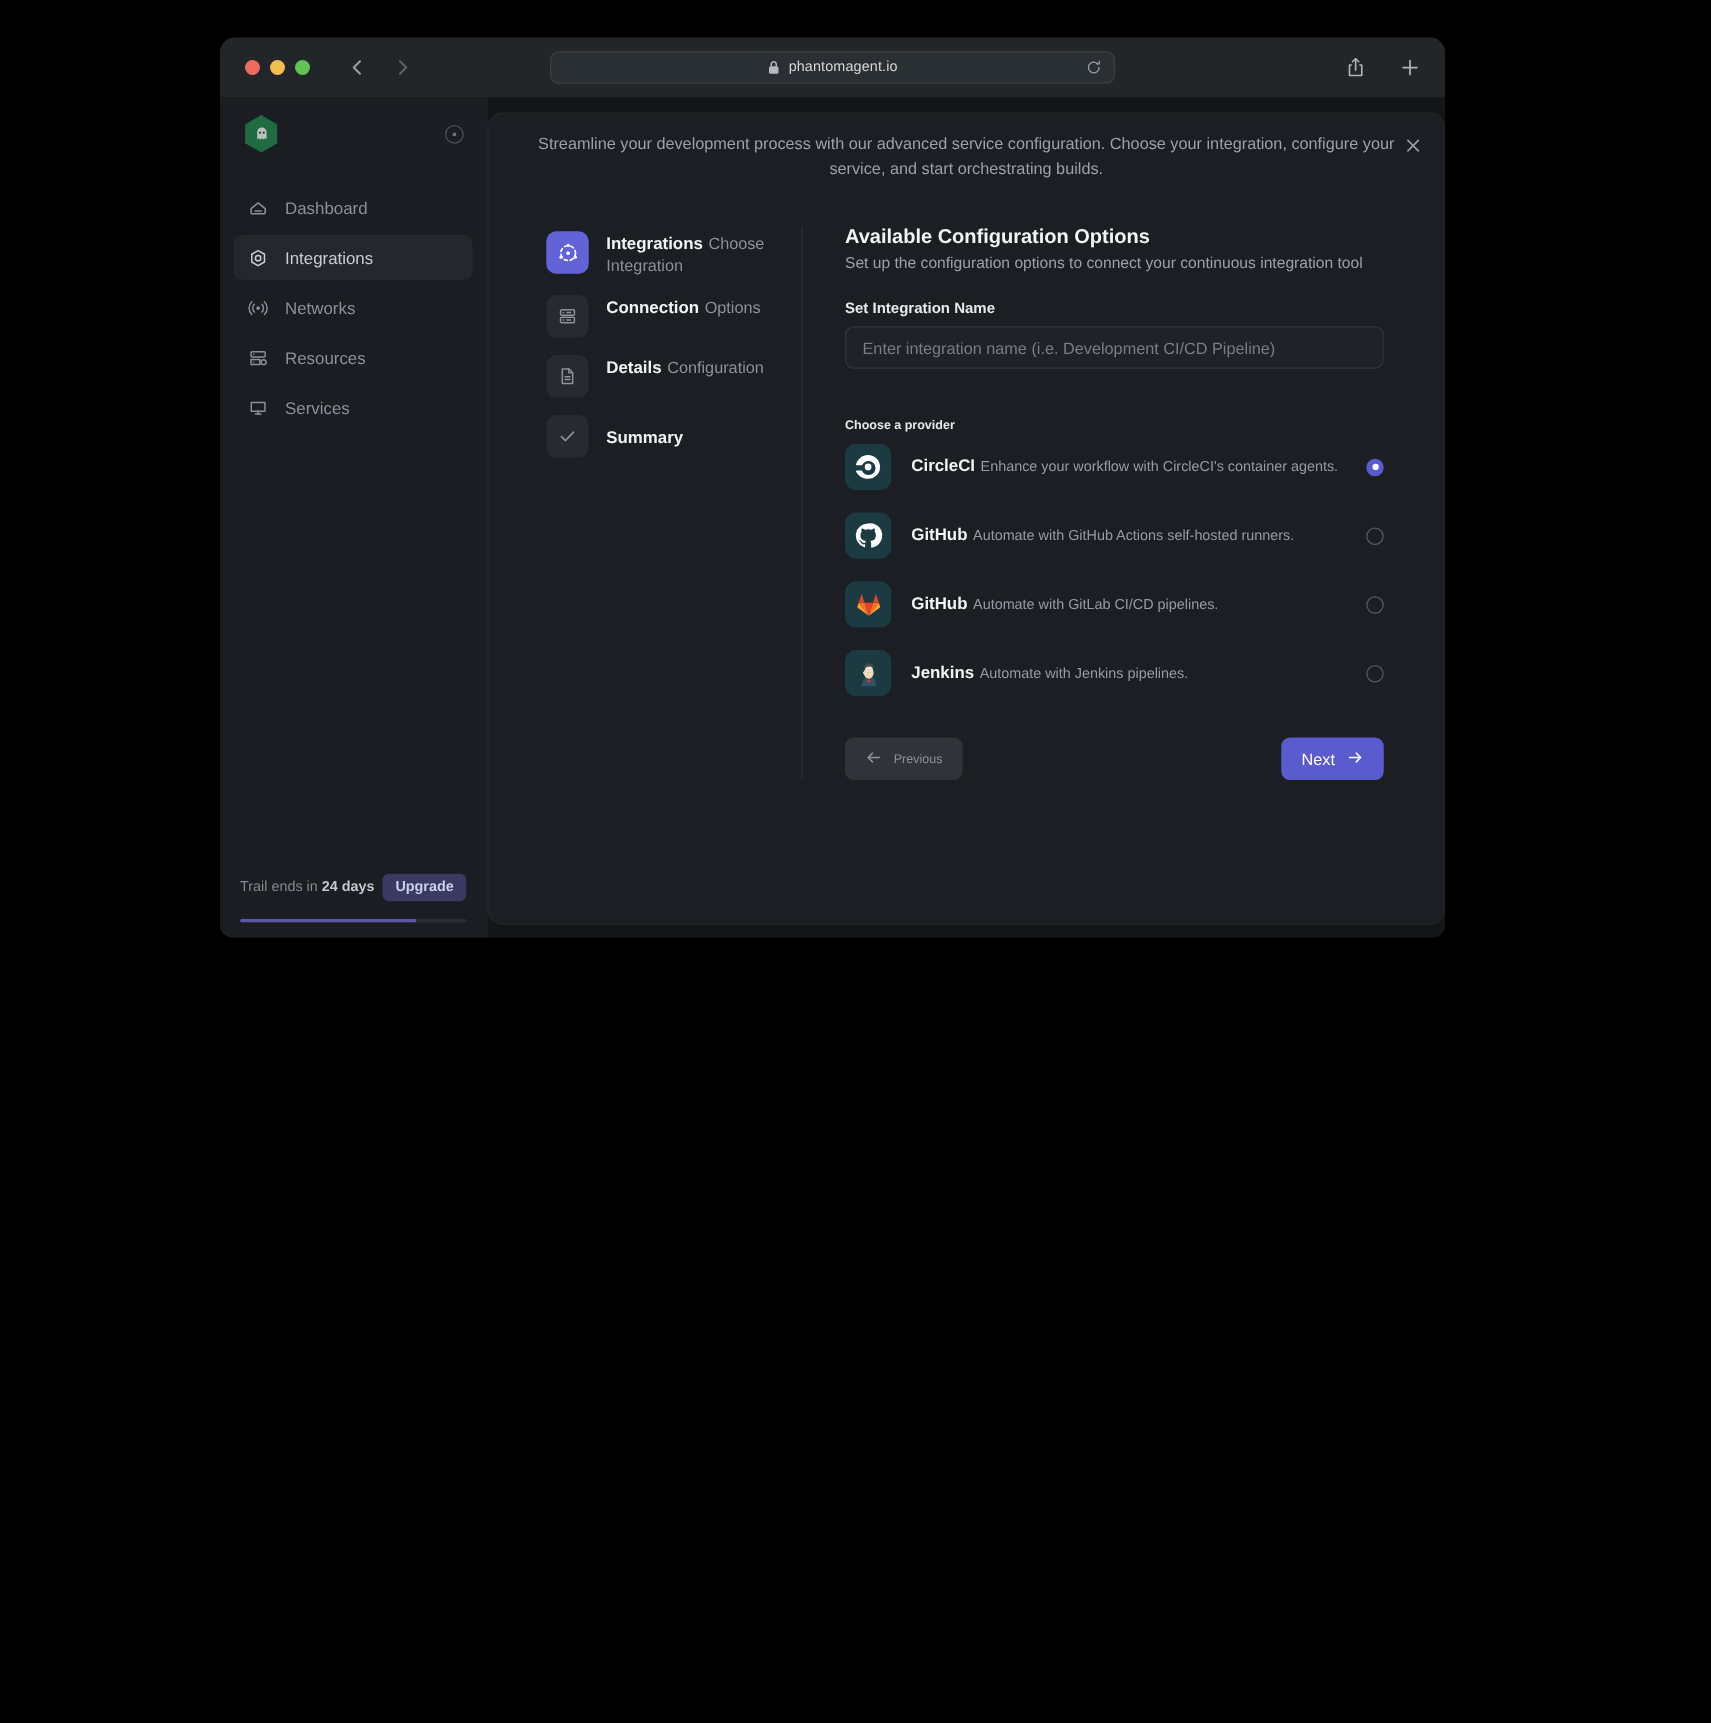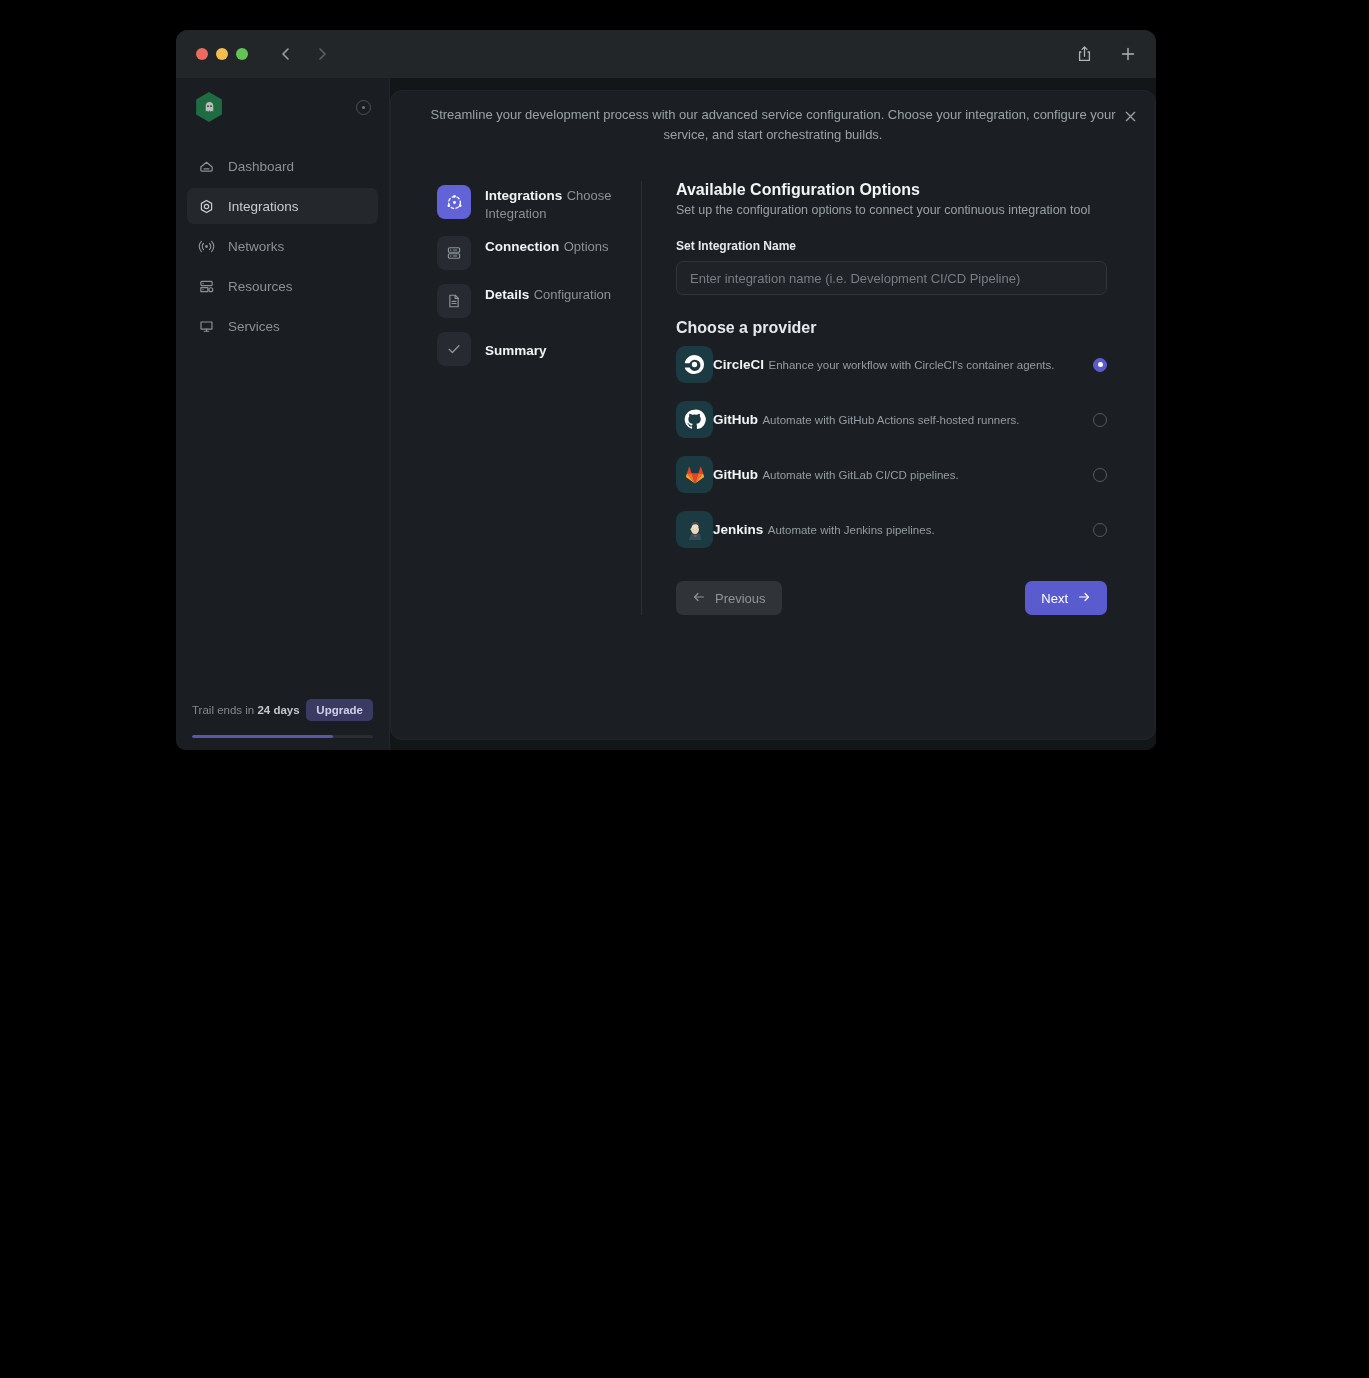--- a/index.html
+++ b/index.html
@@ -153,24 +153,24 @@
   .panel-sub { color: #9ba1a7; font-size: 12.5px; margin-top: 4px; }
   .field-label { color: #e6e9ec; font-size: 12px; font-weight: 700; margin-top: 22px; }
   .text-input {
     margin-top: 8px; width: 431px; height: 34px;
     background: #1f2328; border: 1px solid #31363c; border-radius: 7px;
     color: #d6dadd; font-size: 13px; padding: 4px 13px;
     font-family: "Liberation Sans", sans-serif; outline: none;
   }
   .text-input::placeholder { color: #787e84; }
 
-  .choose-label { color: #e6e9ec; font-size: 16px; font-weight: 700; margin-top: 24px; }
+  .choose-label { color: #e6e9ec; font-size: 10px; font-weight: 700; margin-top: 40px; }
 
   .provider {
-    display: flex; align-items: center; 
+    display: flex; align-items: center; gap: 16px;
     padding: 9px 0; width: 431px; cursor: pointer;
   }
   .prov-ico {
     width: 37px; height: 37px; border-radius: 9px; flex: none;
     background: #1b3a41;
     display: flex; align-items: center; justify-content: center;
     overflow: hidden;
   }
   .prov-text { flex: 1; }
   .prov-name { color: #f1f3f5; font-size: 13.5px; font-weight: 700; line-height: 17px; }
@@ -181,21 +181,21 @@
     display: flex; align-items: center; justify-content: center;
   }
   .radio.on { background: #5b5bd0; border-color: #5b5bd0; }
   .radio.on i { width: 5px; height: 5px; background: #fff; border-radius: 50%; display: block; }
 
   .footer { display: flex; align-items: center; justify-content: space-between; width: 431px; margin-top: 24px; }
   .btn-prev {
     display: flex; align-items: center; gap: 9px;
     background: #303438; color: #8d9399; border: none;
     height: 34px; padding: 0 16px; border-radius: 7px;
-    font-size: 13px; font-family: "Liberation Sans", sans-serif; cursor: pointer;
+    font-size: 10px; font-family: "Liberation Sans", sans-serif; cursor: pointer;
   }
   .btn-next {
     display: flex; align-items: center; gap: 9px;
     background: #5b5bd0; color: #ffffff; border: none;
     height: 34px; padding: 0 16px; border-radius: 7px;
     font-size: 13px; font-weight: 400; font-family: "Liberation Sans", sans-serif; cursor: pointer;
   }
 </style>
 </head>
 <body>
@@ -216,20 +216,35 @@
               <polyline points="10,3 5,8 10,13"></polyline>
             </svg>
         </span>
         <span class="arrowbtn fwd">
           <svg width="16" height="16" viewBox="0 0 16 16" fill="none" stroke="currentColor" stroke-width="1.6" stroke-linecap="round" stroke-linejoin="round">
               <polyline points="6,3 11,8 6,13"></polyline>
             </svg>
         </span>
       </div>
 
+      <div class="urlbar">
+        <span class="lock">
+          <svg width="10" height="12" viewBox="0 0 10 12" fill="none" stroke="#b5bac0" stroke-width="1.2">
+              <rect x="1.2" y="5" width="7.6" height="6" rx="1.3" fill="#b5bac0" stroke="none"></rect>
+              <path d="M3 5V3.4a2 2 0 0 1 4 0V5"></path>
+            </svg>
+        </span>
+        <span class="urltext">phantomagent.io</span>
+        <span class="reload">
+          <svg width="12" height="12" viewBox="0 0 14 14" fill="none" stroke="currentColor" stroke-width="1.2" stroke-linecap="round">
+              <path d="M12 7a5 5 0 1 1-1.6-3.7"></path>
+              <polyline points="12.2,1 12.2,3.6 9.6,3.6"></polyline>
+            </svg>
+        </span>
+      </div>
 
       <div class="tb-right">
         <span>
           <svg width="15" height="17" viewBox="0 0 15 17" fill="none" stroke="currentColor" stroke-width="1.3" stroke-linecap="round" stroke-linejoin="round">
               <path d="M4 6H2.6v8.4h9.8V6H11"></path>
               <polyline points="5,3.4 7.5,1 10,3.4"></polyline>
               <line x1="7.5" y1="1.3" x2="7.5" y2="10.2"></line>
             </svg>
         </span>
         <span>

